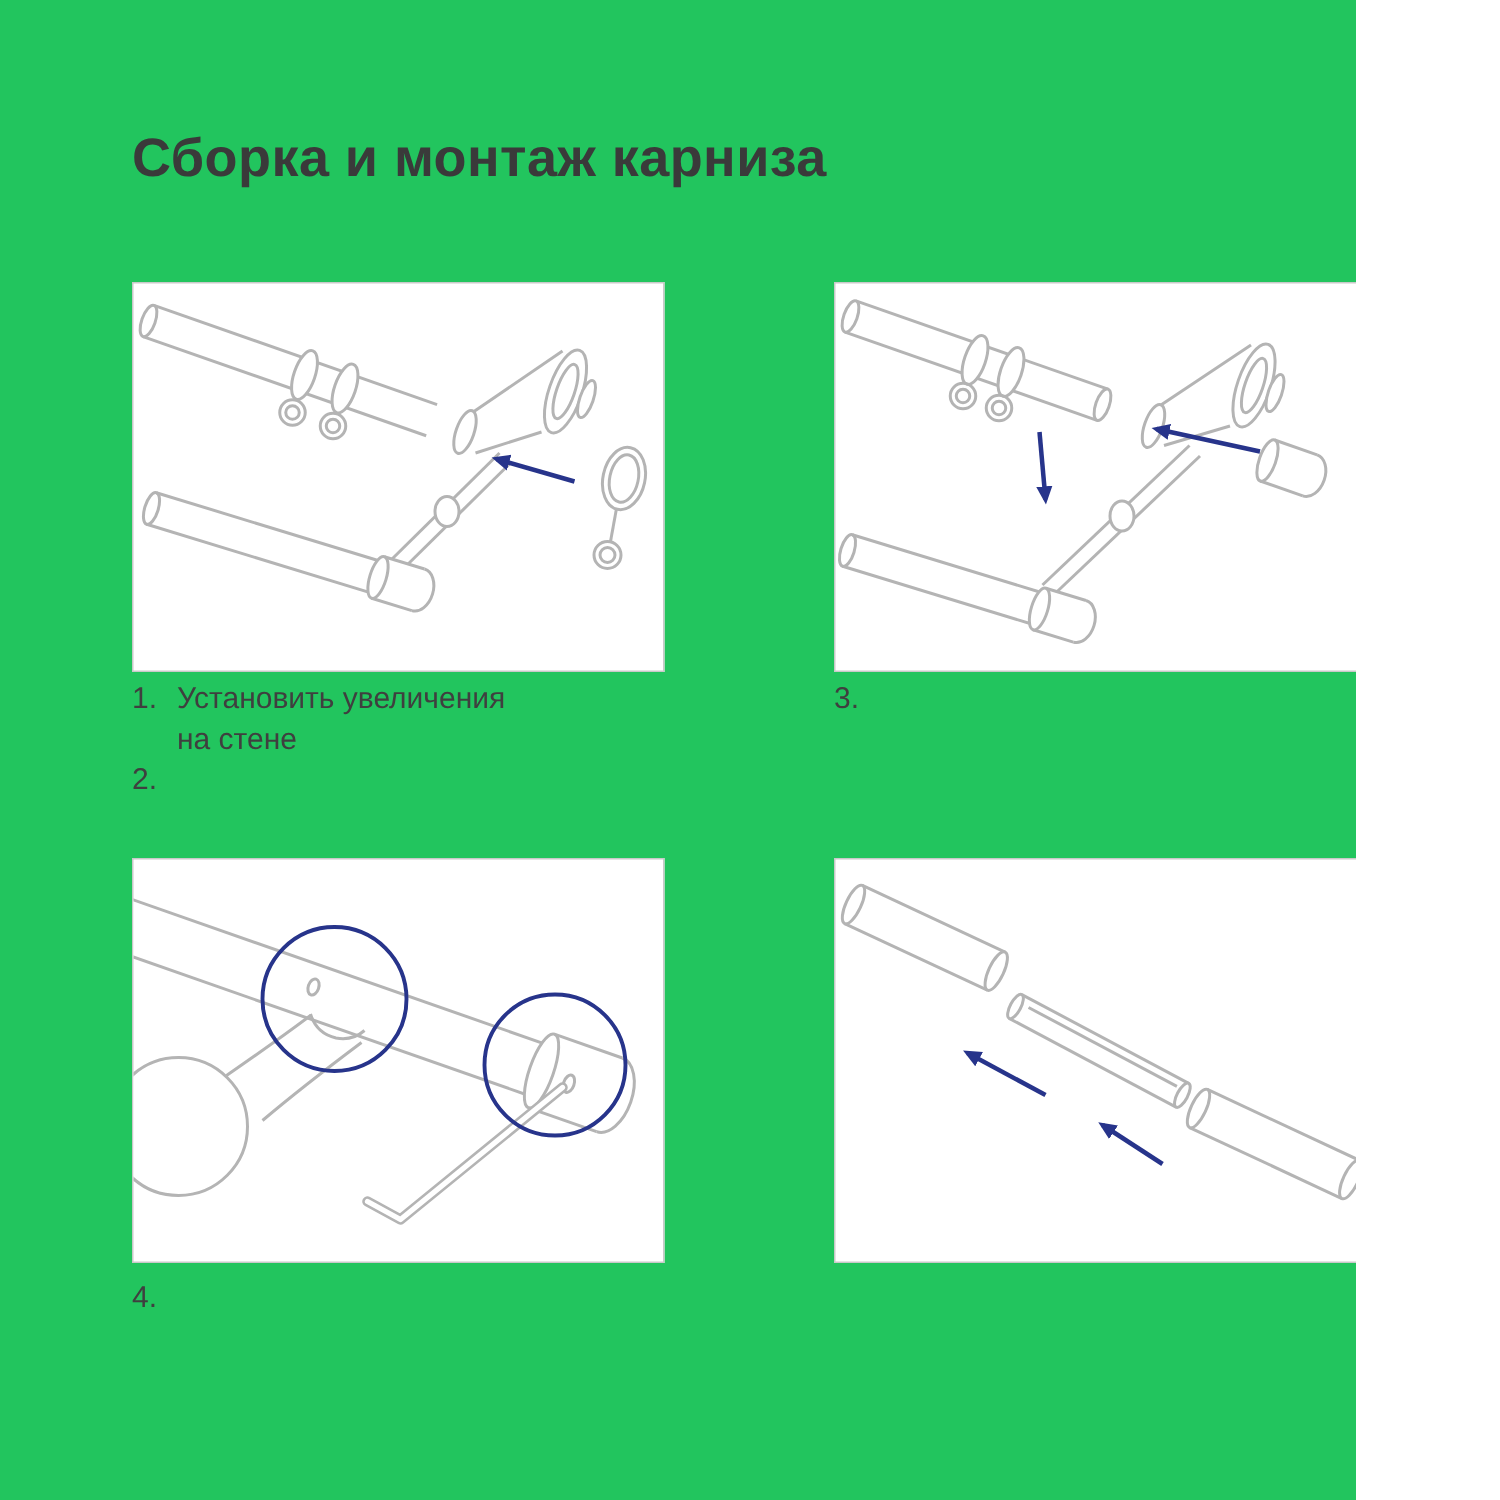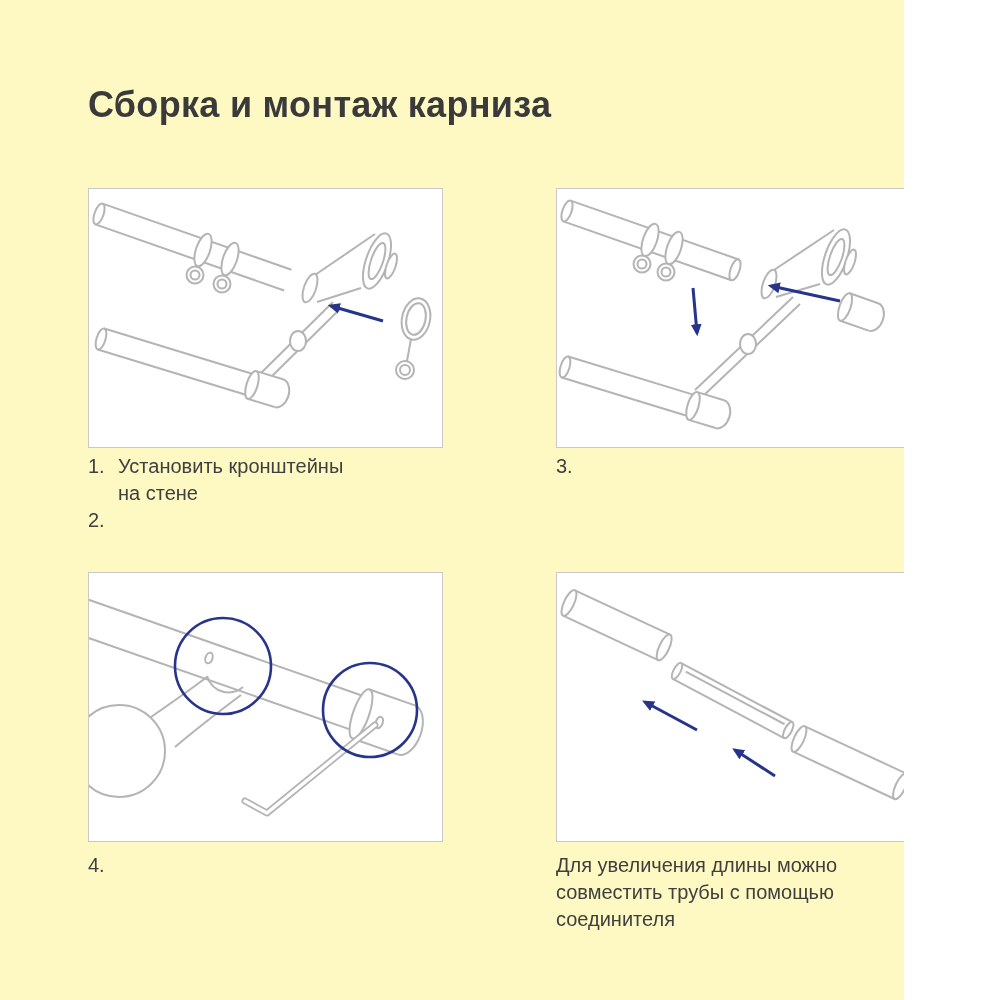--- a/index.html
+++ b/index.html
@@ -1,16 +1,16 @@
 <!DOCTYPE html>
 <html><head>
 <meta charset="utf-8">
 <style>
   html,body{margin:0;padding:0;background:#fff;}
-  .page{position:relative;width:904px;height:1000px;background:#fef9c3;
+  .page{position:relative;width:904px;height:1000px;background:#22c55e;
         font-family:"Liberation Sans",sans-serif;overflow:hidden;}
   .title{position:absolute;left:88px;top:60px;font-size:36px;font-weight:700;
          color:#3a3a3a;letter-spacing:.3px;}
   .panel{position:absolute;width:355px;border:1px solid #c9c9c9;background:#fff;
          box-sizing:border-box;}
   .panel svg{display:block;}
   .pos-p1{left:88px;top:188px;height:260px;}
   .pos-p2{left:556px;top:188px;height:260px;}
   .pos-p3{left:88px;top:572px;height:270px;}
   .pos-p4{left:556px;top:572px;height:270px;}
@@ -229,39 +229,34 @@
         <ellipse class="lnf" cx="112" cy="0" rx="5" ry="14"></ellipse>
       </g>
       <path class="acc" d="M140,157 L88,129" marker-end="url(#a4)"></path>
       <path class="acc" d="M218,203 L178,177" marker-end="url(#a4)"></path>
     </svg>
   </div>
 
   <div class="caption pos-c1">
     <div class="cap-item">
       <span class="cap-num">1.</span>
-      <span class="cap-text">Установить кронштейны
+      <span class="cap-text">Установить увеличения
 на стене</span>
     </div>
     <div class="cap-item">
       <span class="cap-num">2.</span>
     </div>
   </div>
 
   <div class="caption pos-c2">
     <div class="cap-item">
       <span class="cap-num">3.</span>
     </div>
   </div>
 
   <div class="caption pos-c3">
     <div class="cap-item">
       <span class="cap-num">4.</span>
     </div>
   </div>
 
-  <div class="caption pos-c4">
-    <div class="cap-text">Для увеличения длины можно
-совместить трубы с помощью
-соединителя</div>
-  </div>
 
 </div>
 
 </body></html>

